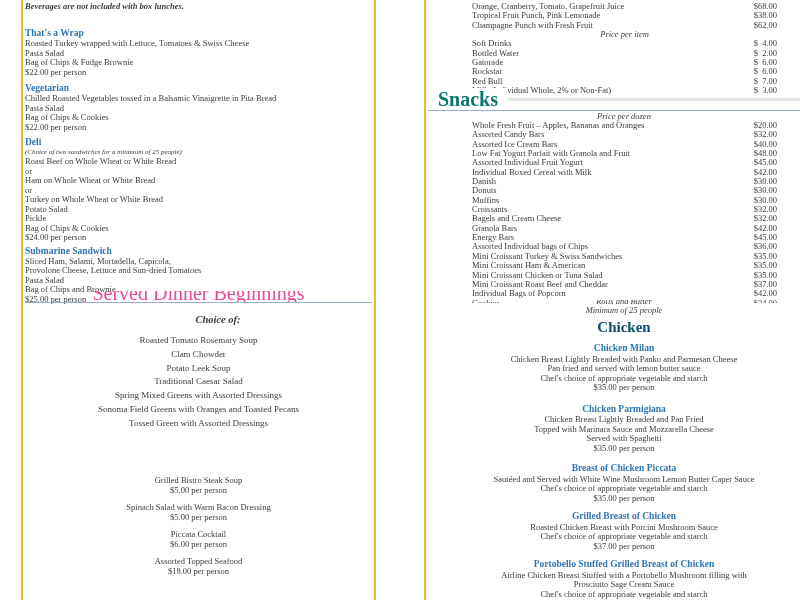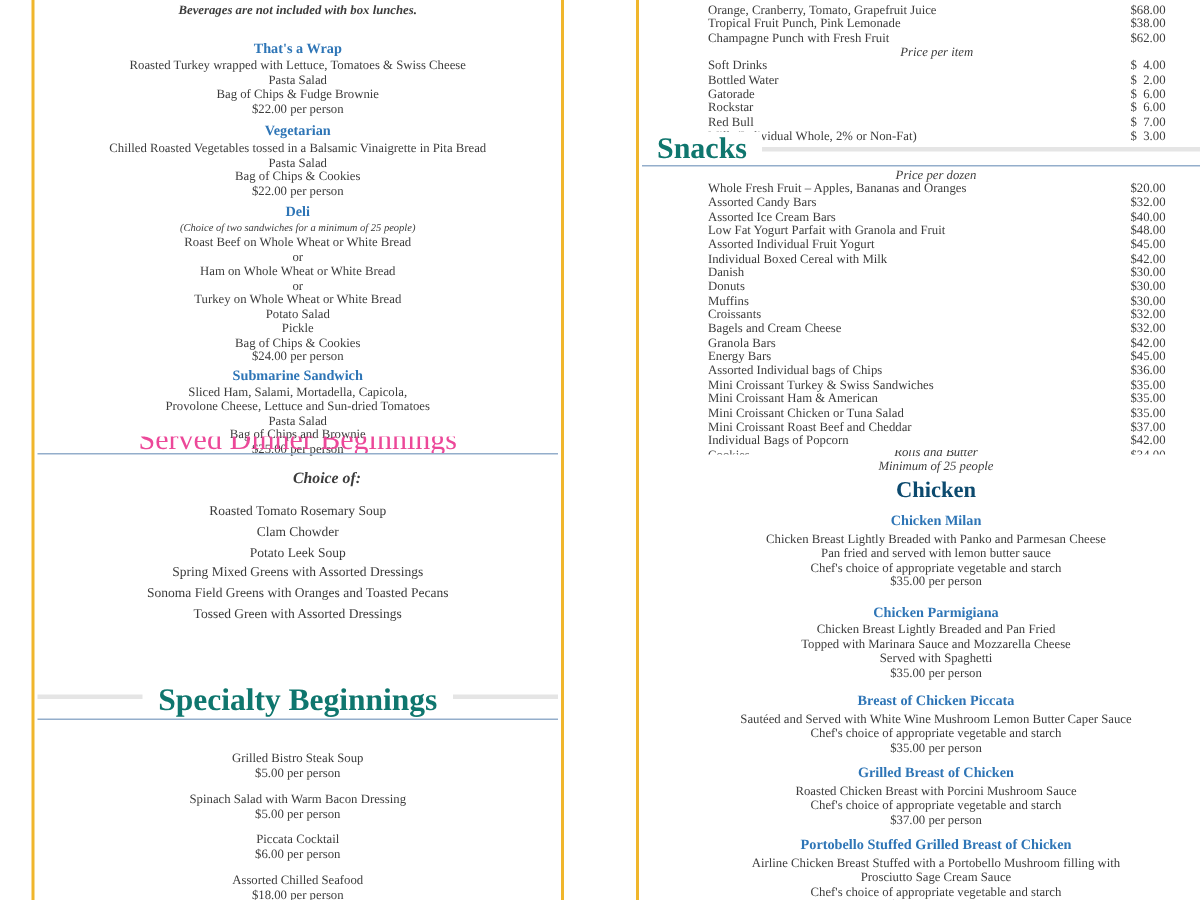--- a/index.html
+++ b/index.html
@@ -12,21 +12,21 @@
   
   .desc{font-size:8.5px;line-height:9.5px;white-space:pre-line;}
   .italic-note{font-style:italic;font-weight:bold;font-size:8.5px;line-height:10px;}
   .sec-title{font-size:9.5px;line-height:12px;font-weight:bold;color:#2E75B6;margin:0;}
   .big-title{font-size:21px;line-height:23px;font-weight:bold;color:#0f766e;
     position:relative;border-bottom:1px solid #94AECB;padding-bottom:1px;margin:0;}
   .big-title::before{content:"";position:absolute;left:0;right:0;top:8px;height:3px;background:#E5E5E5;}
   .big-title .ttl{position:relative;background:#fff;padding:0 10px;}
 
   
-  .lp-flow{position:absolute;top:1px;left:2px;right:2px;text-align:center;font-family:Liberation Serif, serif;}
+  .lp-flow{position:absolute;top:1px;left:2px;right:2px;font-family:Liberation Serif, serif;}
   .lp-flow .italic-note{margin-bottom:6px;}
   .box-sec{margin-top:5px;}
   .box-sec:nth-of-type(1){margin-top:16px;}
   .box-sec:nth-of-type(3){margin-top:4px;}
   .box-sec:nth-of-type(4){margin-top:2px;}
   .subnote{font-size:7px;font-style:italic;line-height:9px;}
   .subnote:empty{display:none;}
 
   .sd-clip{position:absolute;top:291px;left:2px;right:2px;height:11px;overflow:hidden;text-align:center;}
   .sd-clip .inner{position:relative;top:-10px;font-size:20px;line-height:24px;color:#ec4899;}
@@ -128,51 +128,49 @@
   <div class="choice-label">Choice of:</div>
 
   <div class="choices">
 
       <div class="choice">Roasted Tomato Rosemary Soup</div>
 
       <div class="choice">Clam Chowder</div>
 
       <div class="choice">Potato Leek Soup</div>
 
+      <div class="choice">Traditional Caesar Salad</div>
 
       <div class="choice">Spring Mixed Greens with Assorted Dressings</div>
 
       <div class="choice">Sonoma Field Greens with Oranges and Toasted Pecans</div>
 
       <div class="choice">Tossed Green with Assorted Dressings</div>
     </div>
 
   <div class="spec">
-    <h1 class="big-title">
-      <span class="ttl">Specialty Beginnings</span>
-    </h1>
     <div>
 
         <div class="spec-item">
           <div>Grilled Bistro Steak Soup</div>
           <div>$5.00 per person</div>
         </div>
 
         <div class="spec-item">
           <div>Spinach Salad with Warm Bacon Dressing</div>
           <div>$5.00 per person</div>
         </div>
 
         <div class="spec-item">
           <div>Piccata Cocktail</div>
           <div>$6.00 per person</div>
         </div>
 
         <div class="spec-item">
-          <div>Assorted Chilled Seafood</div>
+          <div>Assorted Topped Seafood</div>
           <div>$18.00 per person</div>
         </div>
       </div>
   </div>
 </div>
 
 <div class="page" id="right-page">
 
   <div class="bev rows">
     <div>

